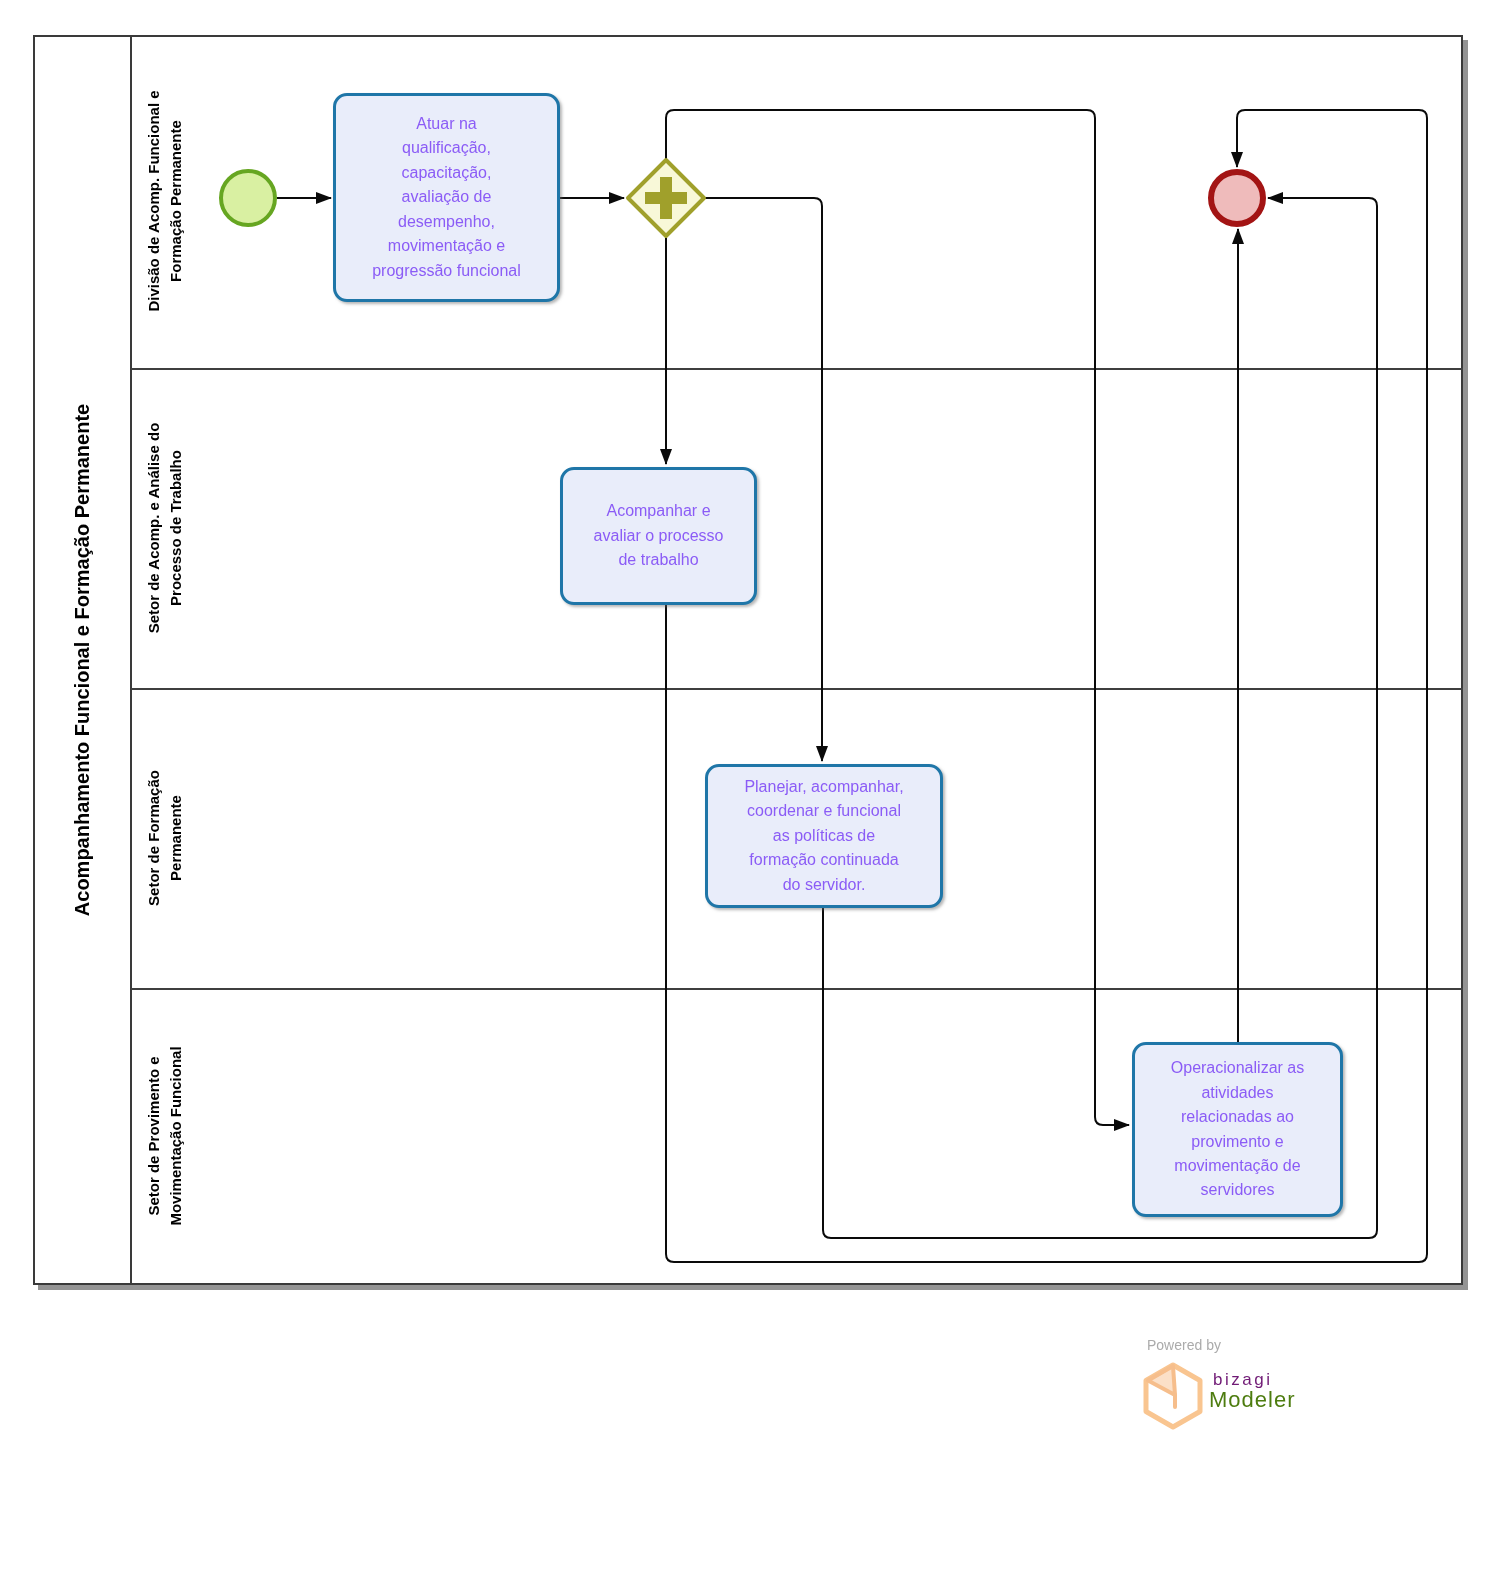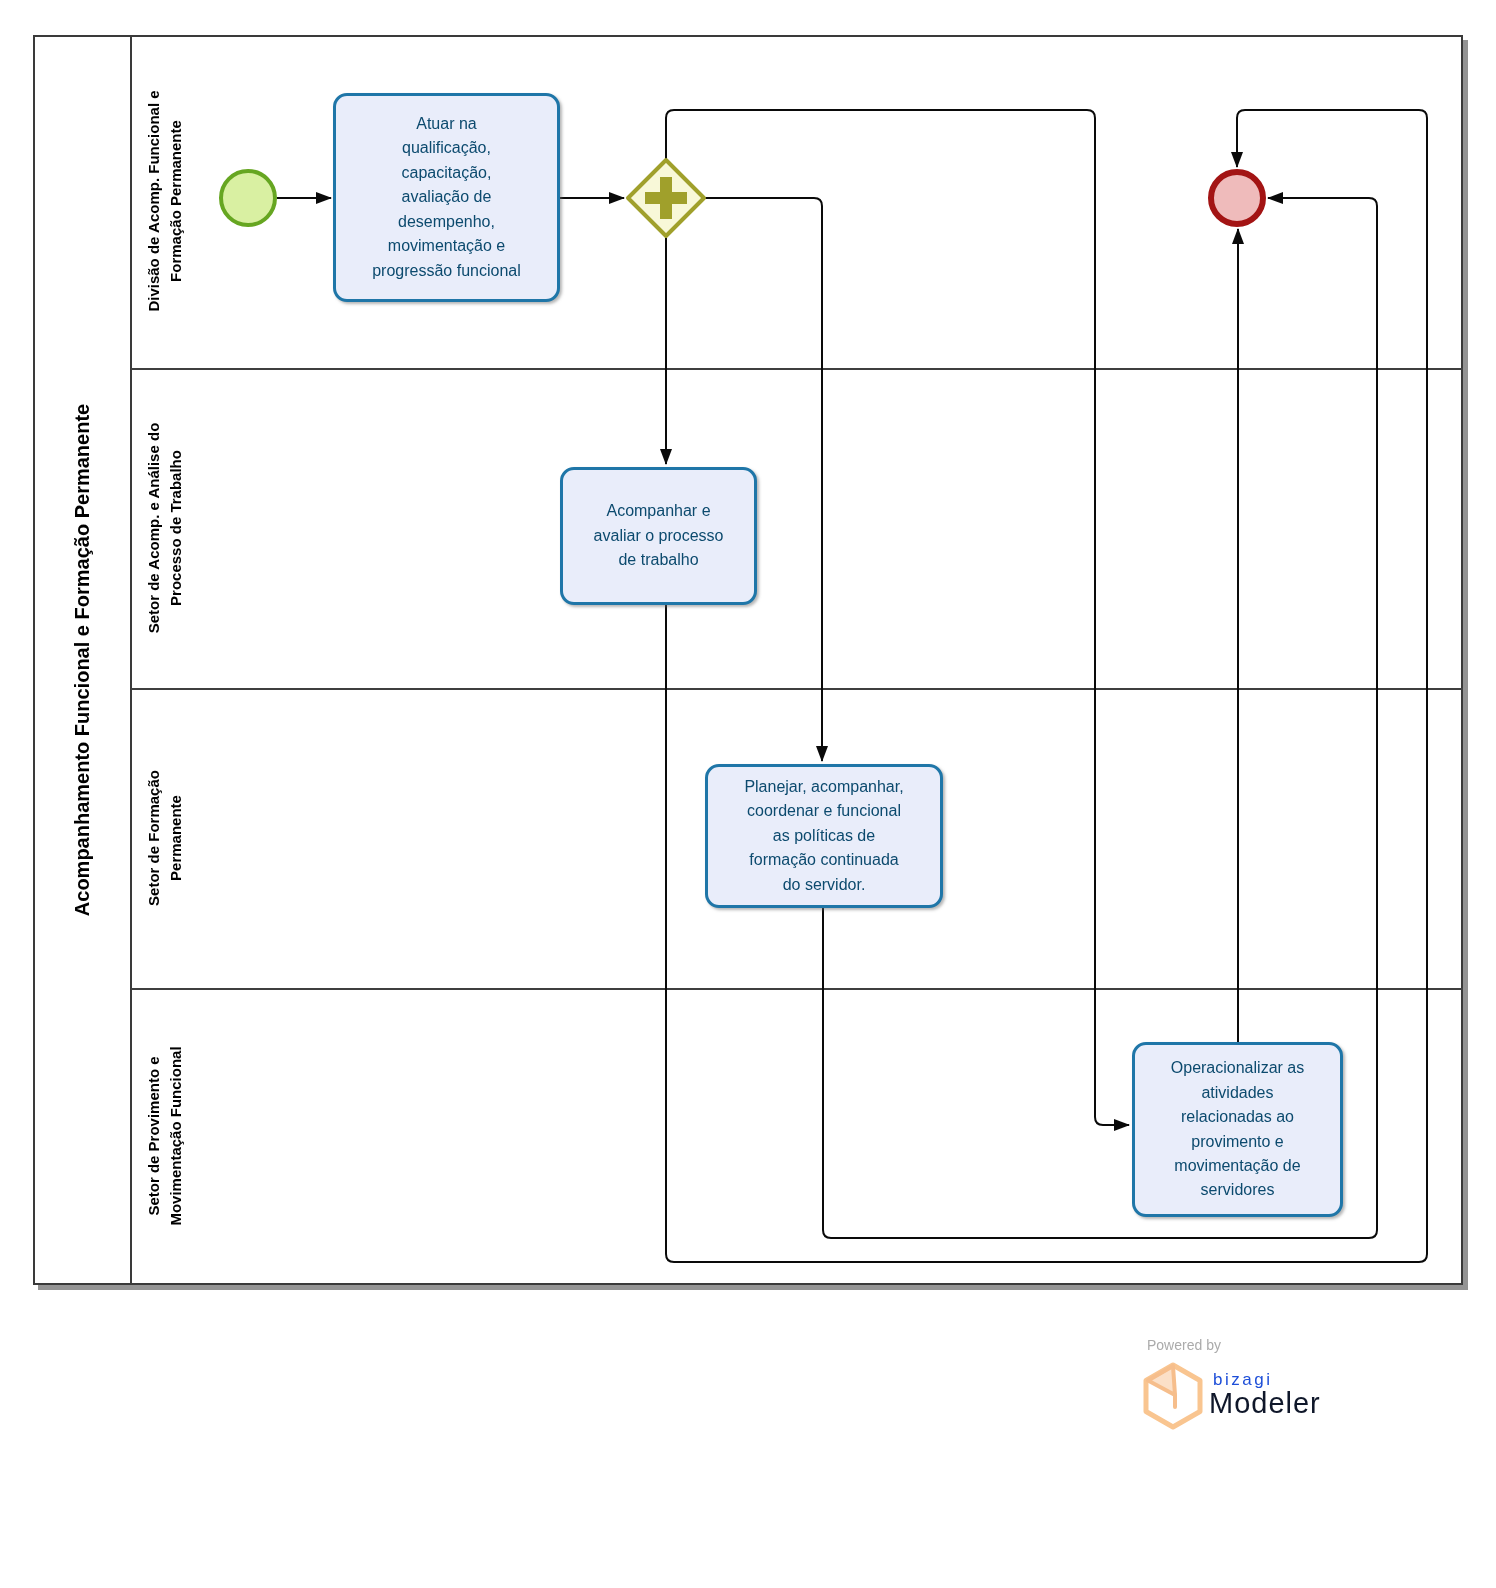--- a/index.html
+++ b/index.html
@@ -58,46 +58,46 @@
   .task {
     position: absolute;
     border: 3px solid #1F76A8;
     border-radius: 14px;
     background: #E9EDFA;
     box-shadow: 2px 2px 3px rgba(110,110,110,0.5);
     display: flex;
     align-items: center;
     justify-content: center;
     text-align: center;
-    color: #0c4a6e;
+    color: #8b5cf6;
     font-size: 16px;
     line-height: 1.53;
     white-space: pre-line;
   }
   
   .powered-by {
     position: absolute;
     left: 1147px; top: 1337px;
     font-size: 14px; color: #ABABAB;
   }
   .logo-cube {
     position: absolute;
     left: 1143px; top: 1362px;
     width: 64px; height: 70px;
   }
   .brand-bizagi {
     position: absolute;
     left: 1213px; top: 1370px;
-    font-size: 17px; color: #1d4ed8;
+    font-size: 17px; color: #701a75;
     letter-spacing: 2.5px;
   }
   .brand-modeler {
     position: absolute;
     left: 1209px; top: 1387px;
-    font-size: 29px; color: #0f172a;
+    font-size: 22px; color: #4d7c0f;
     letter-spacing: 1px;
   }
 </style>
 </head>
 <body>
 
 <div class="canvas">
 
   <div class="pool"></div>
   <div class="pool-title-divider"></div>

